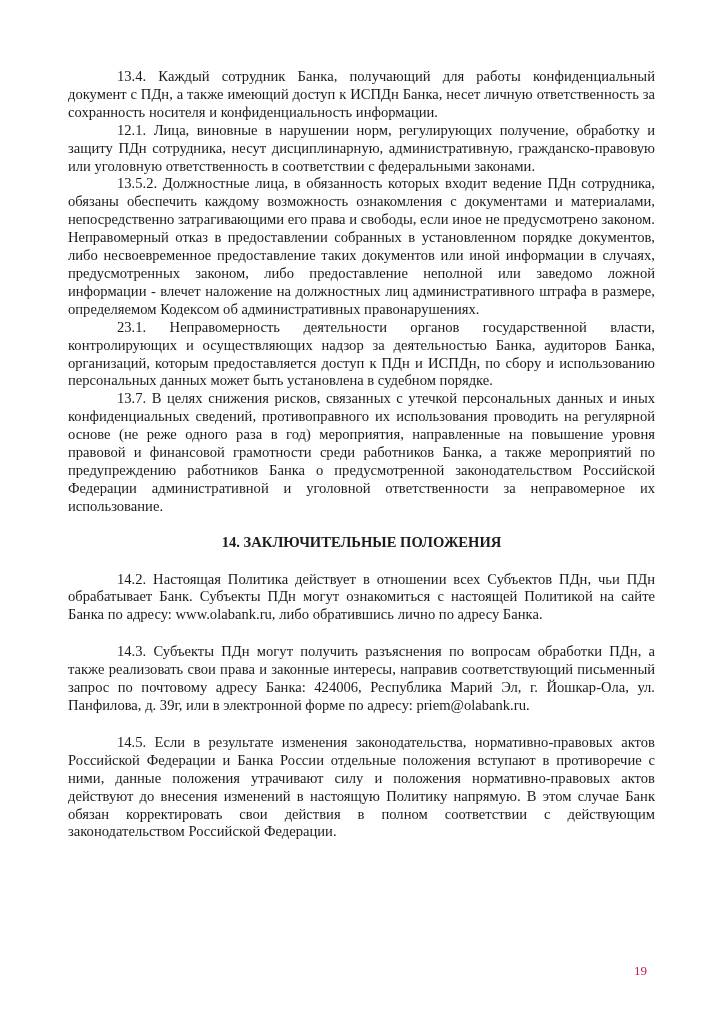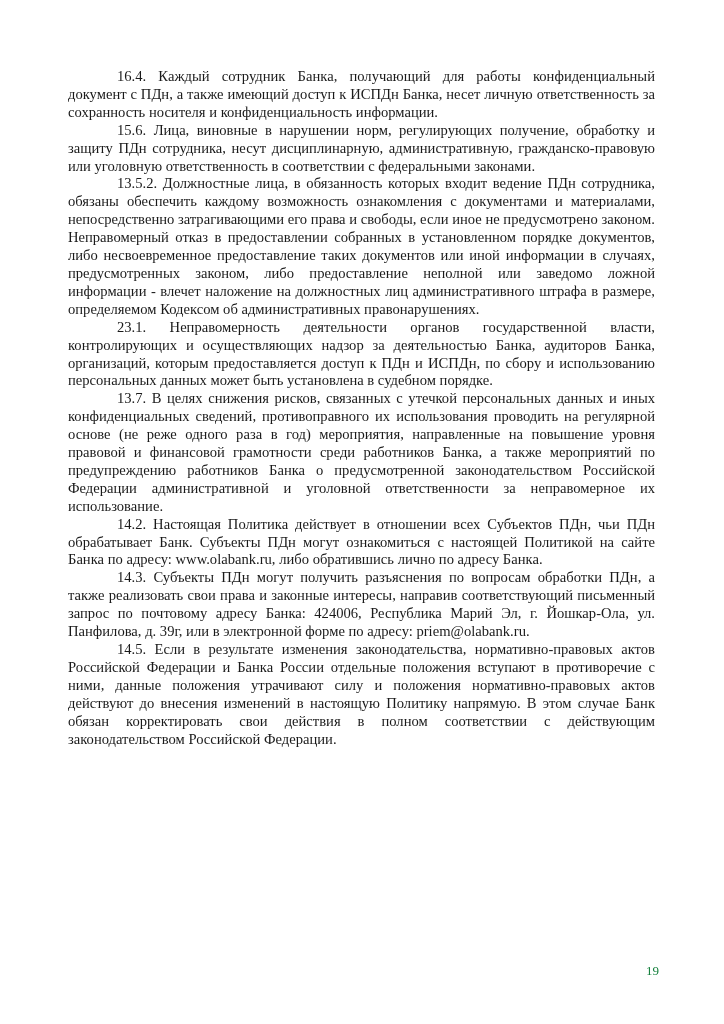--- a/index.html
+++ b/index.html
@@ -3,40 +3,41 @@
 <meta charset="utf-8">
 <style>
   html, body { margin: 0; padding: 0; background: #ffffff; }
   body { width: 724px; height: 1024px; position: relative; overflow: hidden; }
   .page {
     position: absolute; left: 68px; top: 68px; width: 587px;
     font-family: "Liberation Serif", "DejaVu Serif", serif;
     font-size: 14.6px; line-height: 17.9px; color: #1a1a1a;
   }
   .p { text-align: justify; text-indent: 49px; margin: 0; }
-  .p.gap { margin-top: 0; font-family: Liberation Serif, serif; }
+  .p.gap { margin-top: 19px; font-family: Liberation Serif, serif; }
   .heading {
     text-align: center; font-weight: bold; margin: 18px 0 0 0;
     font-size: 14.6px; line-height: 17.9px;
   }
   .page-number {
     position: absolute; left: 634px; top: 963px;
     font-family: "Liberation Serif", "DejaVu Serif", serif;
-    font-size: 13px; color: #15803d; margin-left: 12px;
+    font-size: 13px; color: #be185d;
   }
 </style>
 </head>
 <body>
 
 <div class="page">
-  <p class="p">16.4. Каждый сотрудник Банка, получающий для работы конфиденциальный документ с ПДн, а также имеющий доступ к ИСПДн Банка, несет личную ответственность за сохранность носителя и конфиденциальность информации.</p>
-  <p class="p">15.6. Лица, виновные в нарушении норм, регулирующих получение, обработку и защиту ПДн сотрудника, несут дисциплинарную, административную, гражданско-правовую или уголовную ответственность в соответствии с федеральными законами.</p>
+  <p class="p">13.4. Каждый сотрудник Банка, получающий для работы конфиденциальный документ с ПДн, а также имеющий доступ к ИСПДн Банка, несет личную ответственность за сохранность носителя и конфиденциальность информации.</p>
+  <p class="p">12.1. Лица, виновные в нарушении норм, регулирующих получение, обработку и защиту ПДн сотрудника, несут дисциплинарную, административную, гражданско-правовую или уголовную ответственность в соответствии с федеральными законами.</p>
   <p class="p">13.5.2. Должностные лица, в обязанность которых входит ведение ПДн сотрудника, обязаны обеспечить каждому возможность ознакомления с документами и материалами, непосредственно затрагивающими его права и свободы, если иное не предусмотрено законом. Неправомерный отказ в предоставлении собранных в установленном порядке документов, либо несвоевременное предоставление таких документов или иной информации в случаях, предусмотренных законом, либо предоставление неполной или заведомо ложной информации - влечет наложение на должностных лиц административного штрафа в размере, определяемом Кодексом об административных правонарушениях.</p>
   <p class="p">23.1. Неправомерность деятельности органов государственной власти, контролирующих и осуществляющих надзор за деятельностью Банка, аудиторов Банка, организаций, которым предоставляется доступ к ПДн и ИСПДн, по сбору и использованию персональных данных может быть установлена в судебном порядке.</p>
   <p class="p">13.7. В целях снижения рисков, связанных с утечкой персональных данных и иных конфиденциальных сведений, противоправного их использования проводить на регулярной основе (не реже одного раза в год) мероприятия, направленные на повышение уровня правовой и финансовой грамотности среди работников Банка, а также мероприятий по предупреждению работников Банка о предусмотренной законодательством Российской Федерации административной и уголовной ответственности за неправомерное их использование.</p>
 
+  <div class="heading">14. ЗАКЛЮЧИТЕЛЬНЫЕ ПОЛОЖЕНИЯ</div>
 
   <p class="p gap">14.2. Настоящая Политика действует в отношении всех Субъектов ПДн, чьи ПДн обрабатывает Банк. Субъекты ПДн могут ознакомиться с настоящей Политикой на сайте Банка по адресу: www.olabank.ru, либо обратившись лично по адресу Банка.</p>
   <p class="p gap">14.3. Субъекты ПДн могут получить разъяснения по вопросам обработки ПДн, а также реализовать свои права и законные интересы, направив соответствующий письменный запрос по почтовому адресу Банка: 424006, Республика Марий Эл, г. Йошкар-Ола, ул. Панфилова, д. 39г, или в электронной форме по адресу: priem@olabank.ru.</p>
   <p class="p gap">14.5. Если в результате изменения законодательства, нормативно-правовых актов Российской Федерации и Банка России отдельные положения вступают в противоречие с ними, данные положения утрачивают силу и положения нормативно-правовых актов действуют до внесения изменений в настоящую Политику напрямую. В этом случае Банк обязан корректировать свои действия в полном соответствии с действующим законодательством Российской Федерации.</p>
 </div>
 
 <div class="page-number">19</div>
 
 </body></html>

